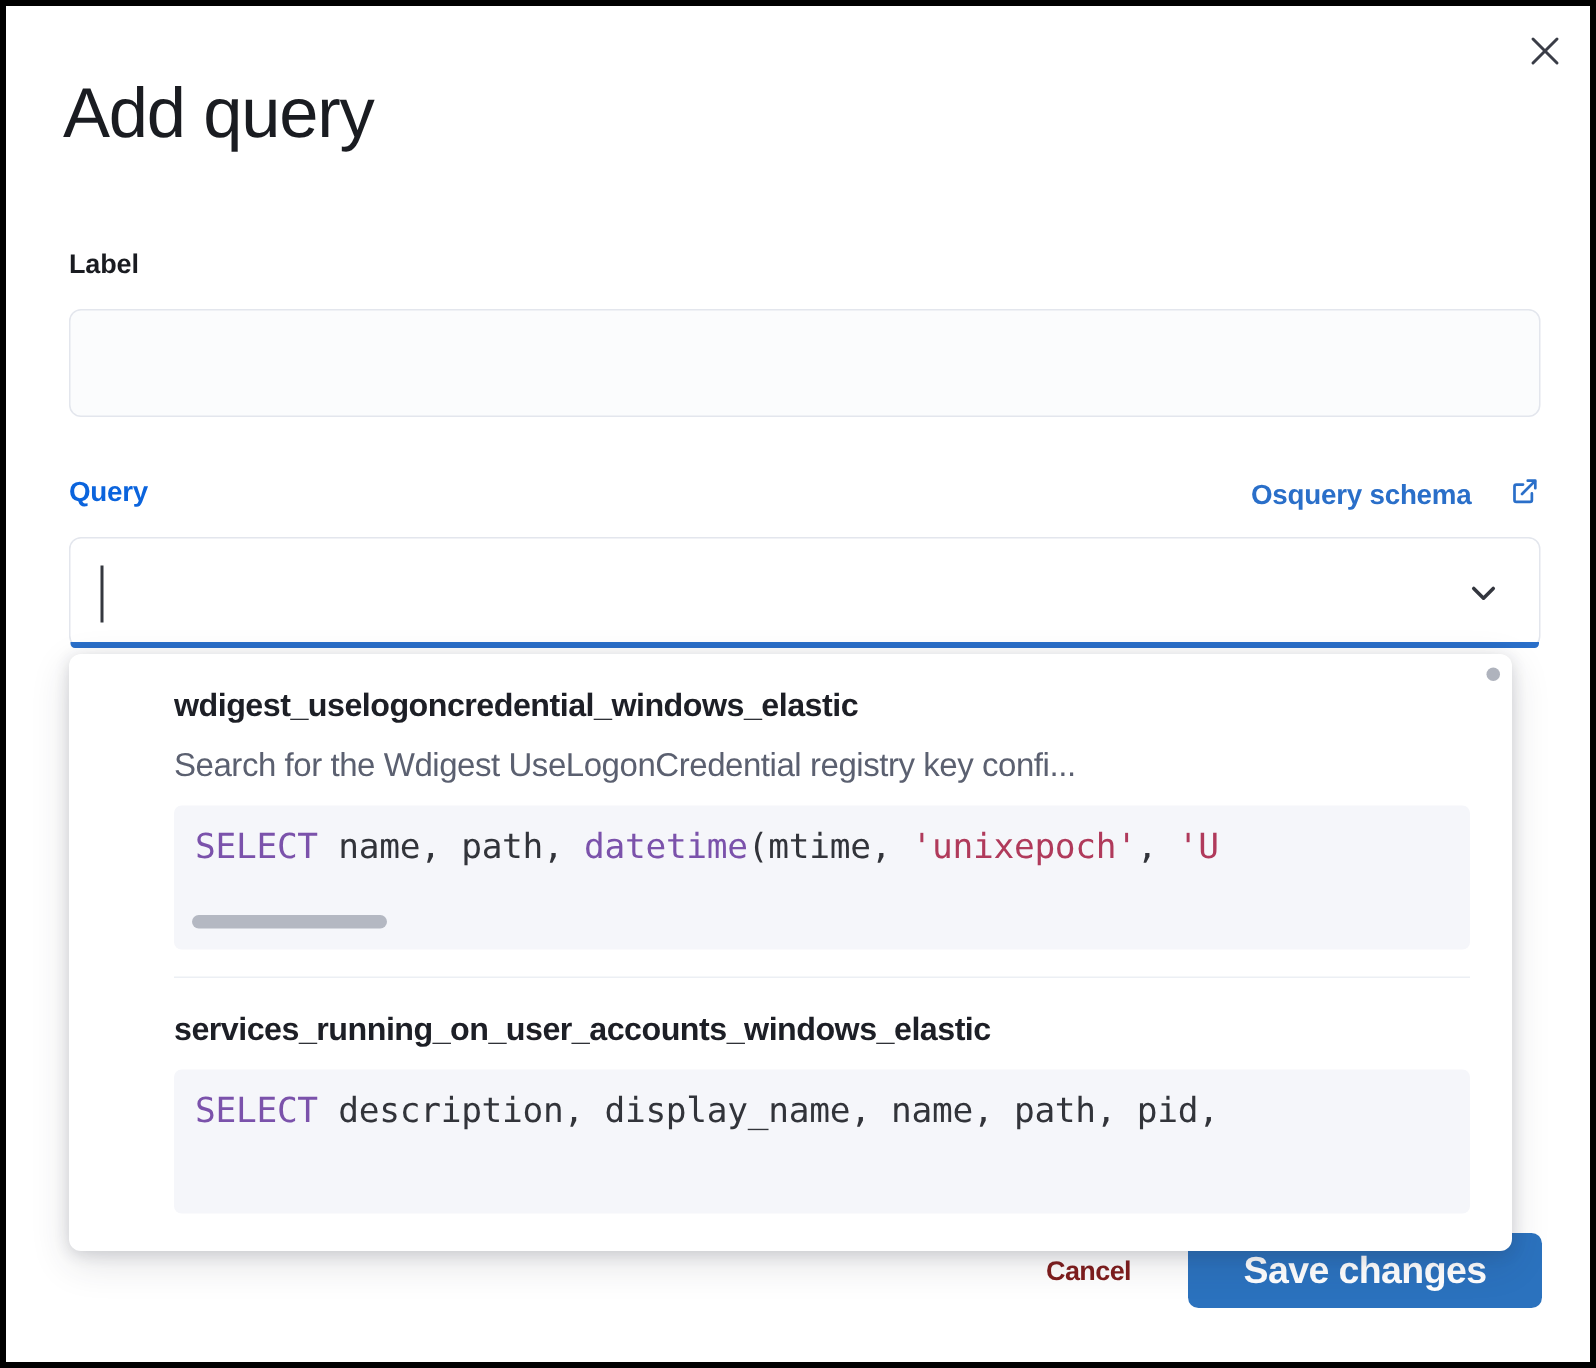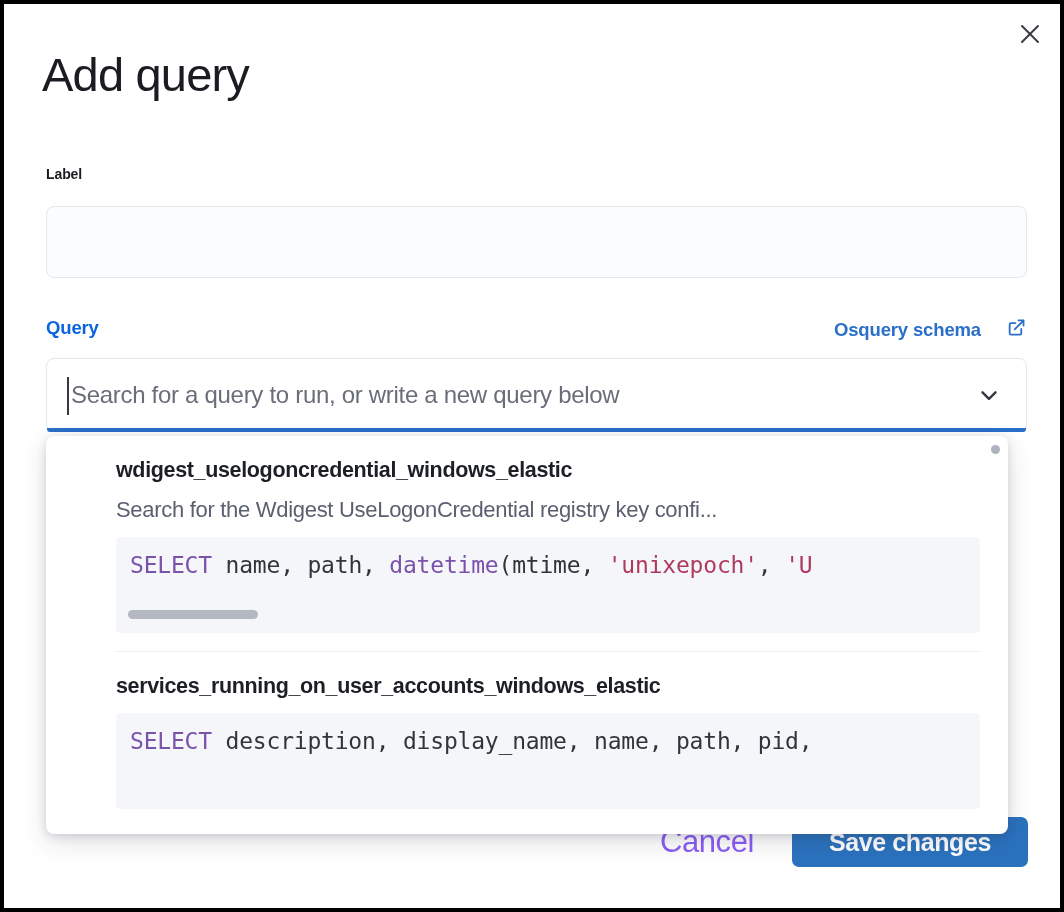--- a/index.html
+++ b/index.html
@@ -49,21 +49,21 @@
     letter-spacing: -0.8px;
     color: #1a1c21;
     line-height: 1.15;
   }
 
   
   .field-label {
     position: absolute;
     left: 42px;
     top: 162px;
-    font-size: 14px;
+    font-size: 18px;
     font-weight: 700;
     color: #1a1c21;
     letter-spacing: -0.1px;
   }
 
   .label-input {
     position: absolute;
     left: 42px;
     top: 202px;
     width: 981px;
@@ -254,23 +254,23 @@
     bottom: 36px;
     display: flex;
     align-items: center;
     gap: 18px;
     z-index: 10;
   }
   .btn-cancel {
     background: transparent;
     border: none;
     font-family: "Liberation Sans", sans-serif;
-    font-size: 31px;
-    font-weight: 400;
-    color: #8b5cf6;
+    font-size: 18px;
+    font-weight: 700;
+    color: #7f1d1d;
     letter-spacing: -0.4px;
     padding: 12px 20px;
     cursor: pointer;
   }
   .btn-save {
     background: #2b72be;
     border: none;
     border-radius: 7px;
     font-family: "Liberation Sans", sans-serif;
     font-size: 25px;
@@ -311,21 +311,20 @@
       <svg width="19" height="19" viewBox="0 0 20 20" fill="none" stroke="#2a6fc9" stroke-width="1.9" stroke-linecap="round" stroke-linejoin="round">
         <path d="M15 11.5V16.2a1.3 1.3 0 0 1-1.3 1.3H4.1A1.3 1.3 0 0 1 2.8 16.2V6.6a1.3 1.3 0 0 1 1.3-1.3H8.8"></path>
         <path d="M12.1 2.6h5.3v5.3"></path>
         <path d="M8.1 11.9 17.1 2.9"></path>
       </svg>
     </span>
   </a>
 
   <div class="combobox">
     <div class="combobox-caret"></div>
-    <div class="combobox-placeholder">Search for a query to run, or write a new query below</div>
     <div class="combobox-chevron">
       <svg width="26" height="26" viewBox="0 0 24 24" fill="none" stroke="#33363e" stroke-width="2.2" stroke-linecap="round" stroke-linejoin="round">
         <polyline points="6 9.5 12 15.5 18 9.5"></polyline>
       </svg>
     </div>
   </div>
 
   <div class="dropdown">
     <div class="dropdown-scroll-thumb"></div>
 

